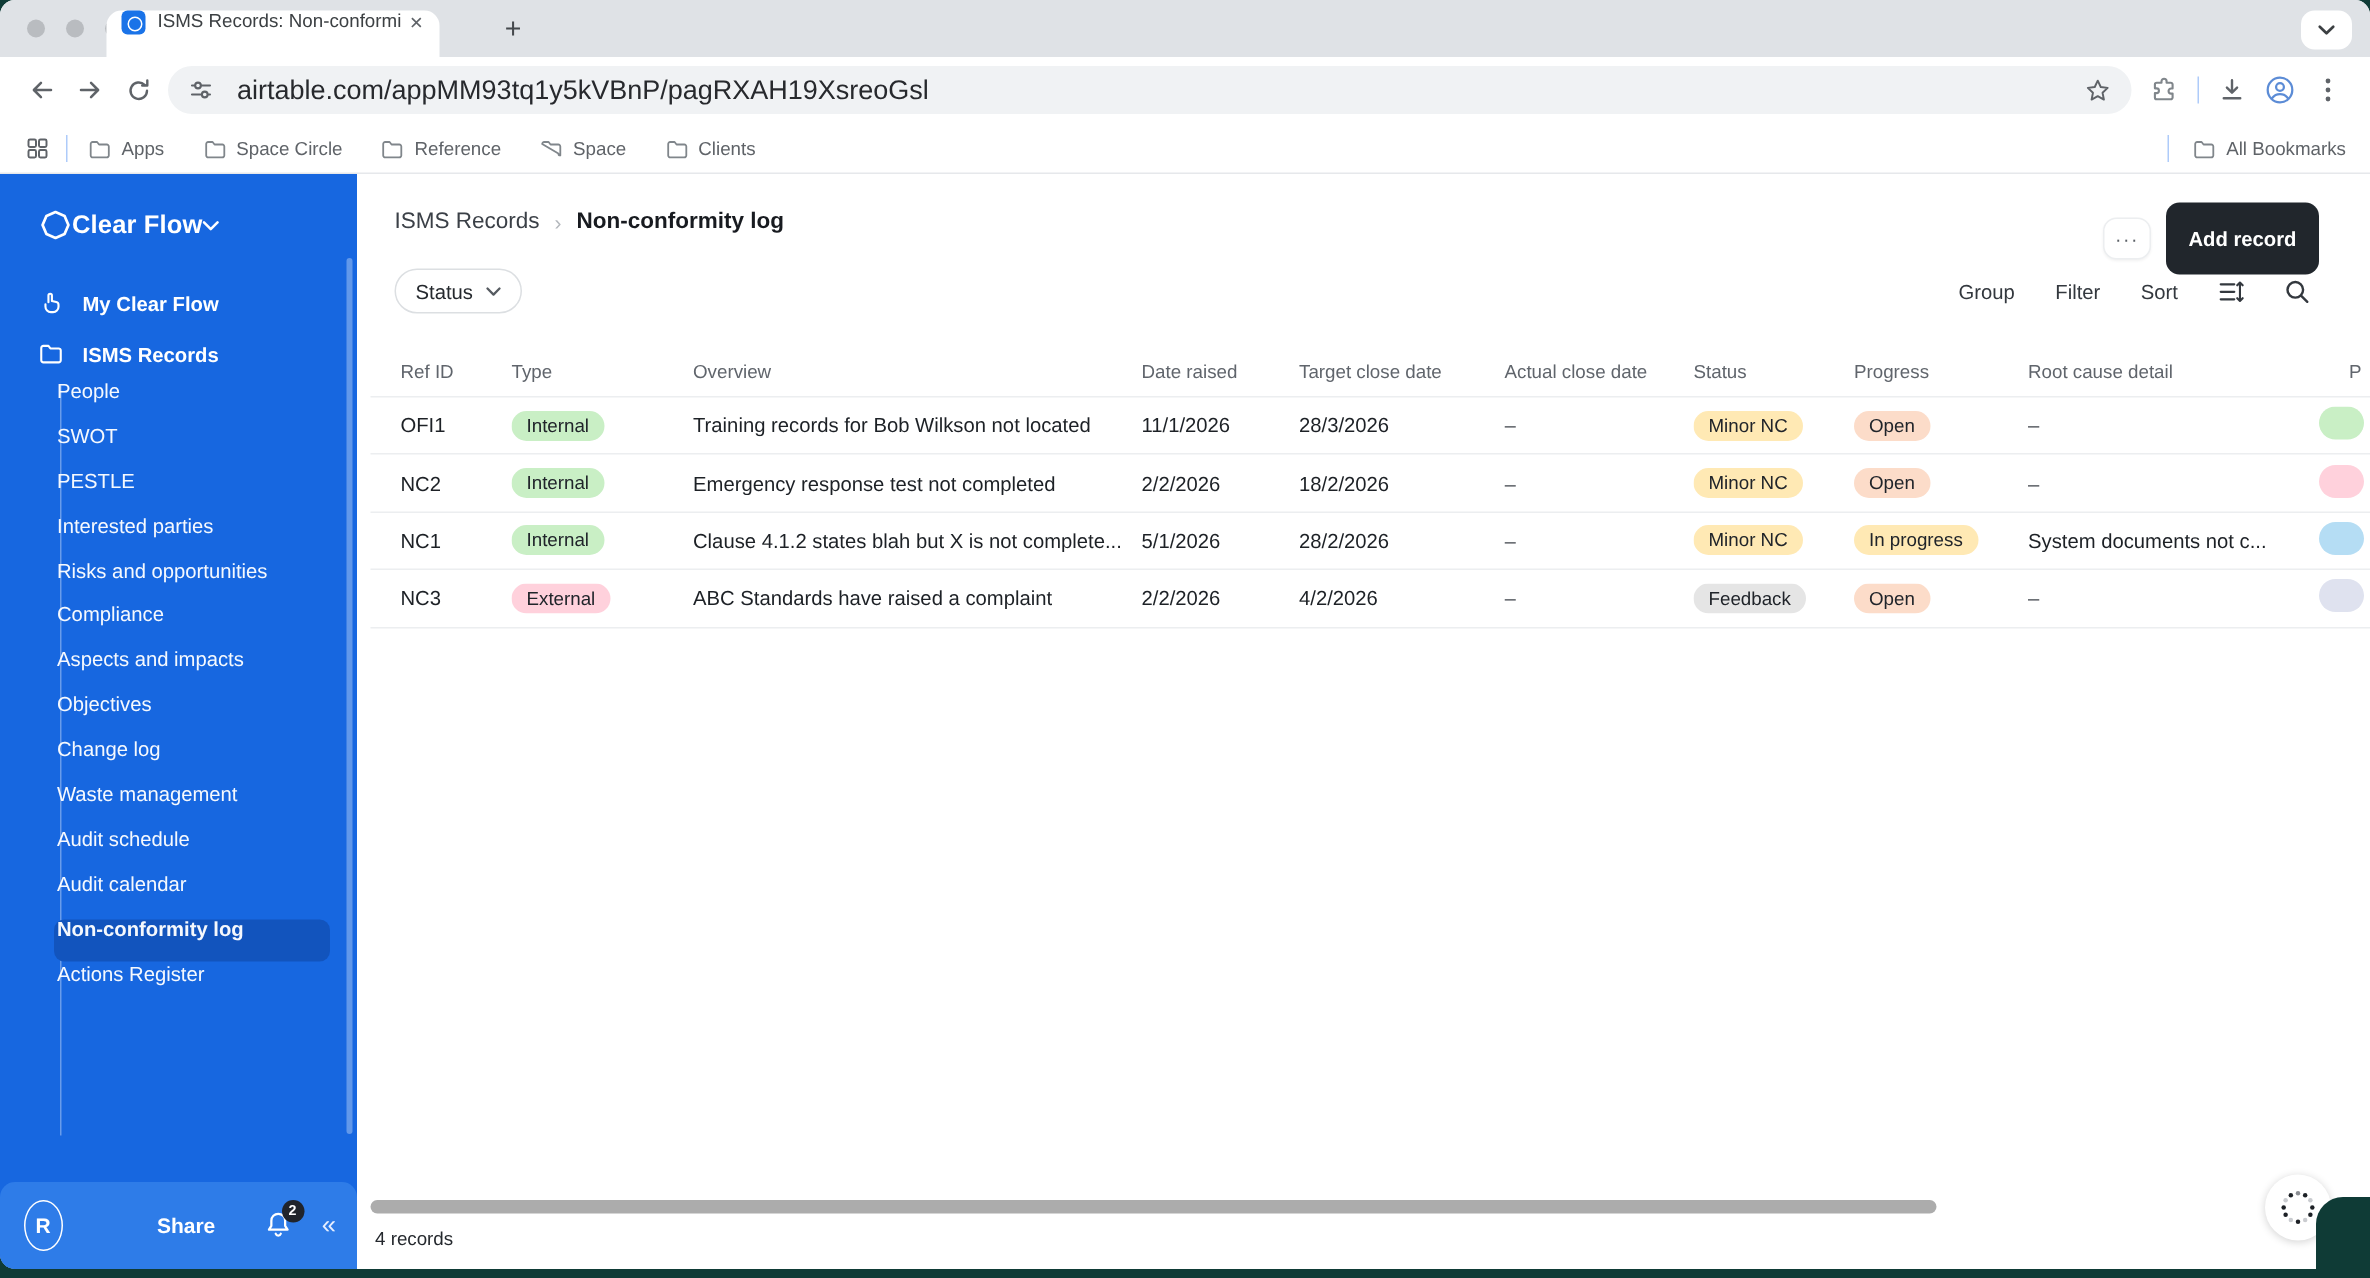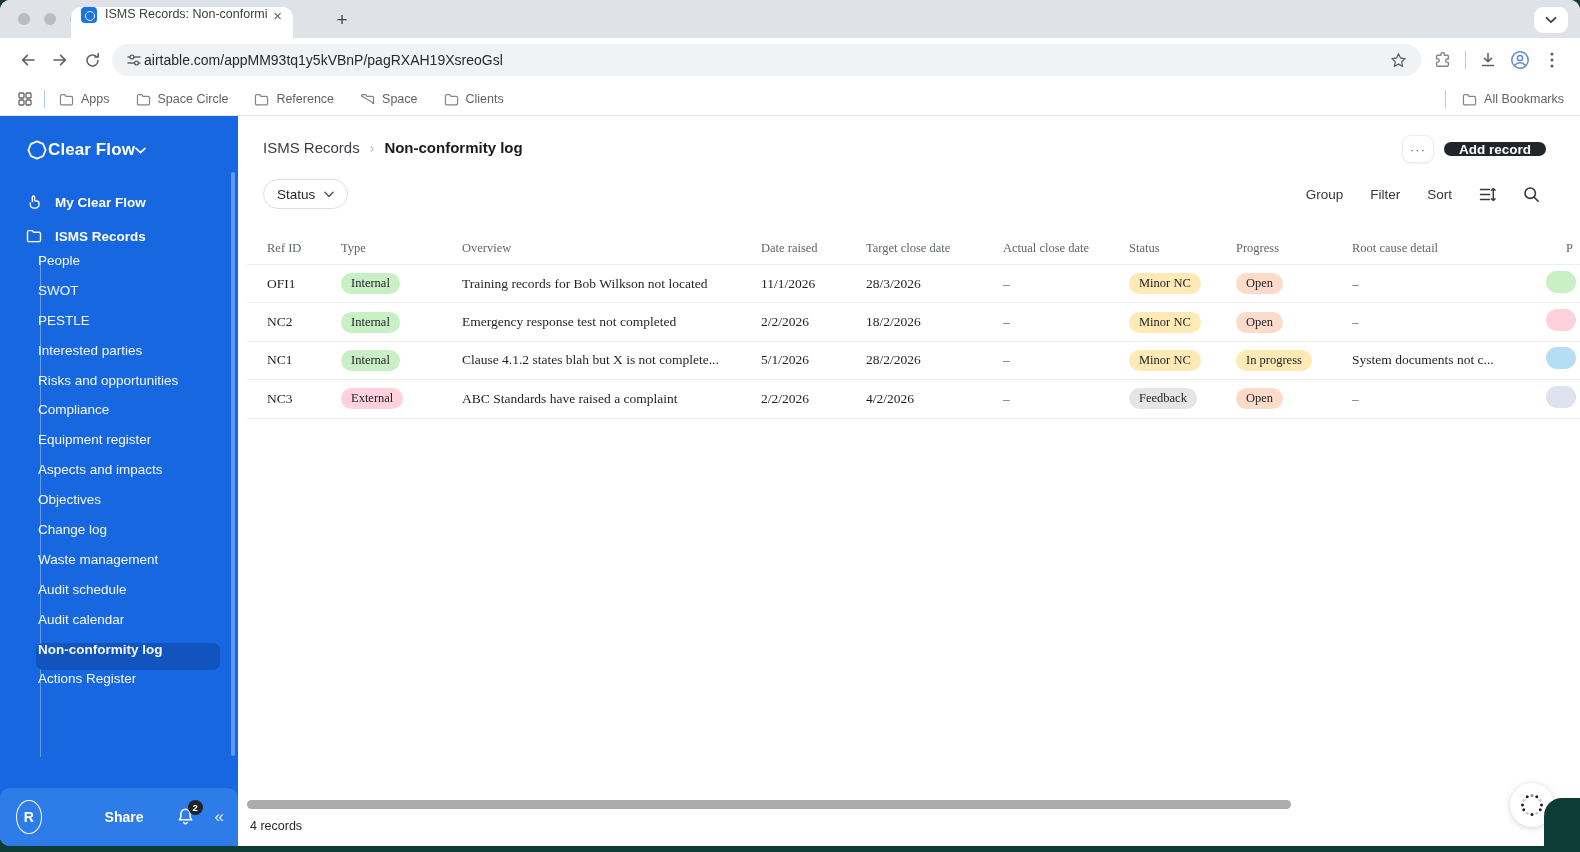--- a/index.html
+++ b/index.html
@@ -37,21 +37,21 @@
     border-radius:9px; display:flex; align-items:center; justify-content:center; color:#3c4043;
   }
 
   
   .chrome-toolbar { height:44px; background:#fff; display:flex; align-items:center; padding:0 12px; }
   .nav-ico { width:32px; height:32px; display:flex; align-items:center; justify-content:center; color:#5f6368; flex:0 0 auto; }
   .urlbar {
     flex:1; height:32px; background:#f0f2f4; border-radius:16px;
     display:flex; align-items:center; padding:0 14px; margin:0 6px 0 4px; min-width:0;
   }
-  .urlbar .url-text { font-size:14px; color:#27292d; margin-left:2px; white-space:nowrap; overflow:hidden; flex:1; }
+  .urlbar .url-text { font-size:18px; color:#27292d; margin-left:16px; white-space:nowrap; overflow:hidden; flex:1; }
   .tb-divider { width:1px; height:18px; background:#d4d7da; margin:0 6px; flex:0 0 auto; }
 
   
   .bookmarksbar {
     height:34px; background:#fff; border-bottom:1px solid #e6e8eb;
     display:flex; align-items:center; padding:0 12px;
   }
   .bm-item { display:flex; align-items:flex-end; gap:7px; color:#5f6368; font-size:12.5px; margin-right:26px; white-space:nowrap; }
   .bm-spacer { flex:1; }
   .bm-item.last { margin-right:4px; margin-left:10px; }
@@ -93,38 +93,38 @@
   .bc-parent { color:#3b4047; }
   .bc-sep { color:#b4b8bd; font-size:14px; }
   .bc-current { color:#181b20; font-weight:700; }
   .top-actions { position:absolute; right:34px; top:19px; display:flex; align-items:center; gap:10px; }
   .more-btn {
     width:32px; height:28px; background:#fff; border:1px solid #eceef0; border-radius:9px;
     box-shadow:0 1px 2px rgba(0,0,0,.06); display:flex; align-items:center; justify-content:center;
     color:#5b6066; font-size:13px; letter-spacing:1px;
   }
   .add-record-btn {
-    height:14px; background:#21262c; color:#fff; border:none; border-radius:9px;
+    height:48px; background:#21262c; color:#fff; border:none; border-radius:9px;
     font-size:13.5px; font-weight:700; padding:0 15px; font-family:inherit;
   }
   .view-toolbar { position:absolute; left:25px; right:40px; top:63px; height:30px; display:flex; align-items:center; }
   .status-chip {
     height:30px; border:1px solid #dcdfe2; border-radius:16px; background:#fff;
     display:flex; align-items:center; gap:9px; padding:0 13px; font-size:13.5px; color:#24282d;
   }
   .vt-right { margin-left:auto; display:flex; align-items:center; gap:27px; }
   .vt-btn { font-size:13.5px; color:#33383e; }
   .vt-ico { color:#33383e; display:flex; align-items:center; }
 
   
   .grid { position:absolute; left:9px; right:0; top:116px; }
   .gr {
     display:grid;
     grid-template-columns:74px 121px 299px 105px 137px 126px 107px 116px 194px minmax(0,1fr);
-    padding-left:20px; align-items:center;font-family:Liberation Serif, serif;
+    padding-left:20px; align-items:center;
   }
   .gr-head { height:33px; border-bottom:1px solid #eceef0; }
   .th { font-size:12.5px; color:#60656c; white-space:nowrap; overflow:visible; }
   .gr-row { height:38.4px; border-bottom:1px solid #eceef0; }
   .td { font-size:13.5px; color:#1d2126; white-space:nowrap; overflow:hidden; padding-right:10px; }
   .td.dash { color:#4d5258; }
   .pill { display:inline-block; padding:3px 10px; border-radius:12px; font-size:12.5px; color:#20242a; }
   .pill-cut { display:inline-block; width:30px; height:22px; border-radius:11px; }
 
   .hscrollbar { position:absolute; left:9px; top:684px; width:1044px; height:9px; border-radius:5px; background:#acacac; }
@@ -305,23 +305,20 @@
             <span>PESTLE</span>
           </div>
         <div class="sub-item">
             <span>Interested parties</span>
           </div>
         <div class="sub-item">
             <span>Risks and opportunities</span>
           </div>
         <div class="sub-item">
             <span>Compliance</span>
-          </div>
-        <div class="sub-item">
-            <span>Equipment register</span>
           </div>
         <div class="sub-item">
             <span>Aspects and impacts</span>
           </div>
         <div class="sub-item">
             <span>Objectives</span>
           </div>
         <div class="sub-item">
             <span>Change log</span>
           </div>

